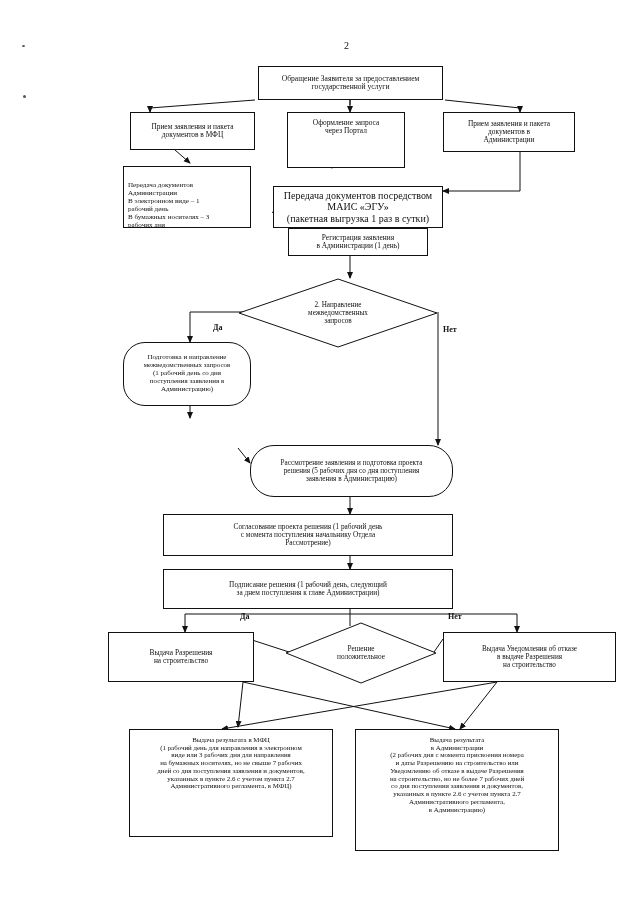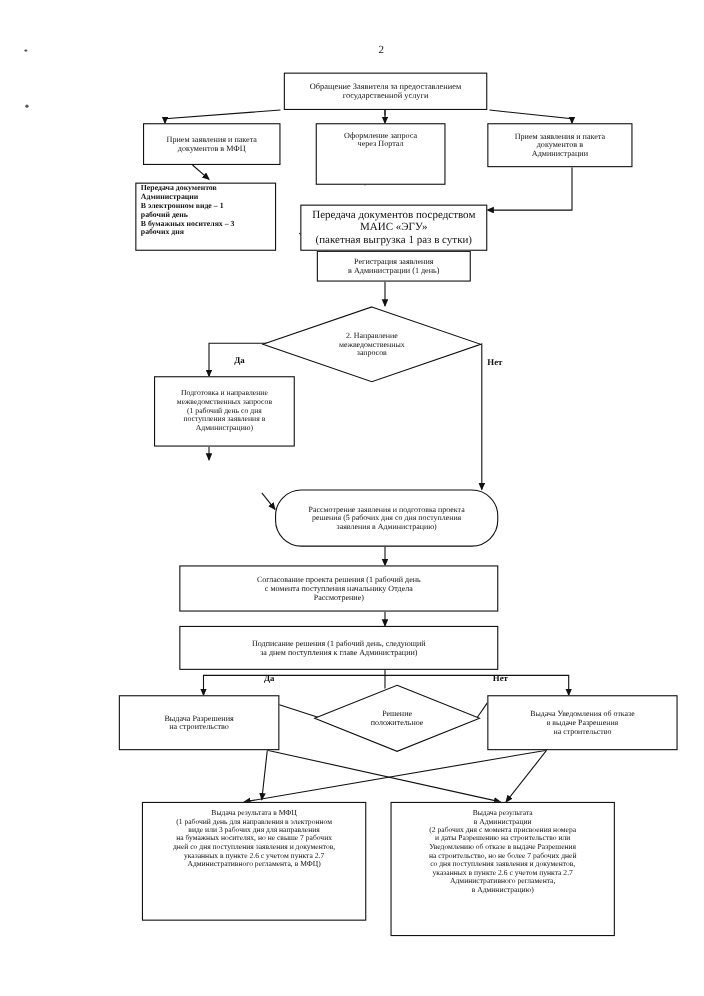--- a/index.html
+++ b/index.html
@@ -19,21 +19,21 @@
     box-sizing:border-box;
     display:flex;
     align-items:center;
     justify-content:center;
     text-align:center;
     line-height:1.12;
     background:#fff;
     padding:2px 3px;
   }
   .node .txt{width:100%;}
-  .node.left-align{justify-content:center;text-align:left;align-items:flex-start;padding:1px 4px;font-weight:bold;}
+  .node.left-align{justify-content:center;text-align:left;align-items:flex-start;padding:15px 4px;}
   .node.top-align{align-items:flex-start;}
   .ln{display:block;white-space:nowrap;}
   .diamond{
     position:absolute;
     display:flex;align-items:center;justify-content:center;
     text-align:center;line-height:1.12;
   }
   .diamond .dtxt{position:relative;z-index:2;width:80%;}
   .diamond svg{position:absolute;left:0;top:0;width:100%;height:100%;z-index:1;}
   .edge-label{
@@ -176,21 +176,21 @@
     <div class="dtxt">
       <span class="ln">2. Направление</span>
       <span class="ln">межведомственных</span>
       <span class="ln">запросов</span>
     </div>
   </div>
 
   <div class="edge-label" style="left:213px;top:323px;">Да</div>
   <div class="edge-label" style="left:443px;top:325px;">Нет</div>
 
-  <div class="node" style="left:140px;top:342px;width:128px;height:64px;font-size:7px;">
+  <div class="node" style="left:123px;top:342px;width:128px;height:64px;font-size:7px;border-radius:22px;">
     <div class="txt">
       <span class="ln">Подготовка и направление</span>
       <span class="ln">межведомственных запросов</span>
       <span class="ln">(1 рабочий день со дня</span>
       <span class="ln">поступления заявления в</span>
       <span class="ln">Администрацию)</span>
     </div>
   </div>
 
 

